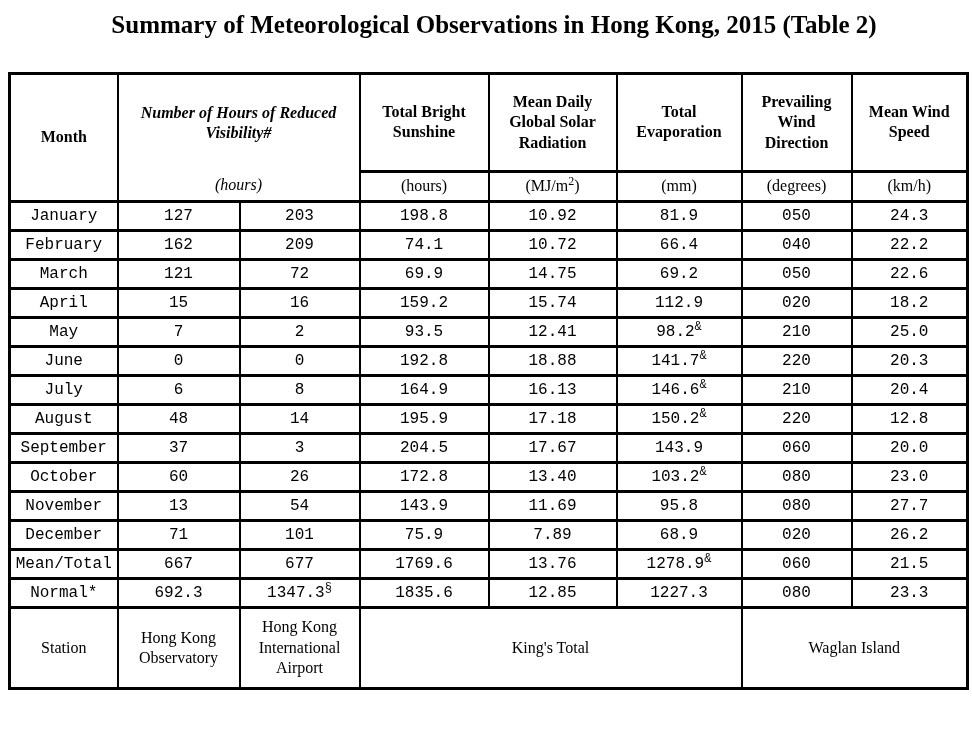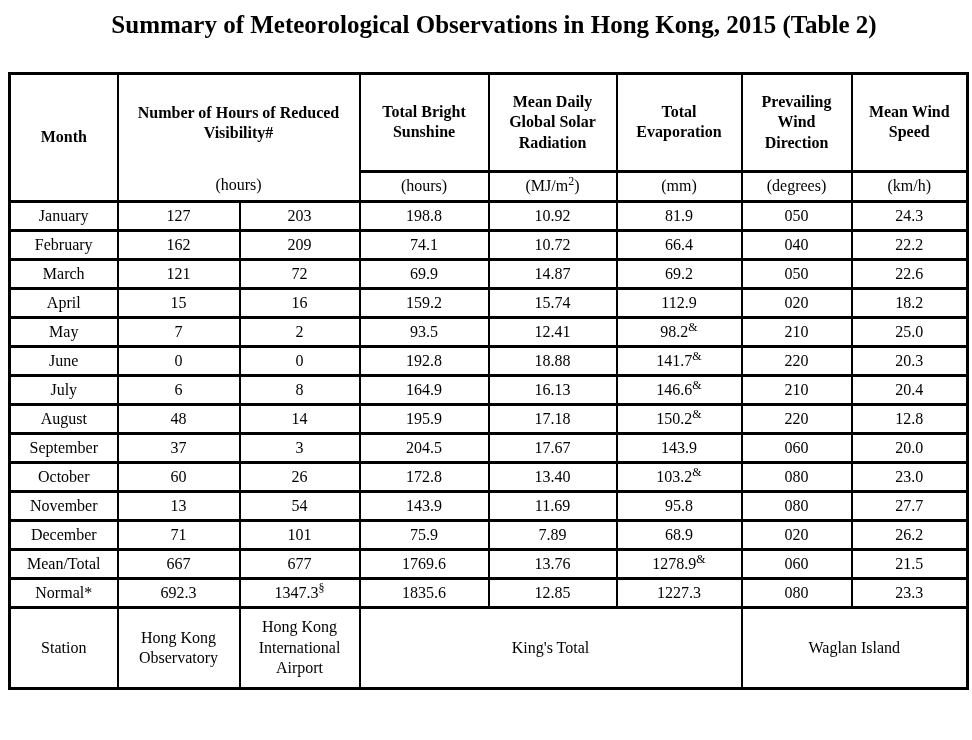--- a/index.html
+++ b/index.html
@@ -49,26 +49,27 @@
     font-size: 16px;
     line-height: 1.28;
     overflow: hidden;
   }
   thead th.name-cell {
     font-weight: bold;
   }
   thead tr.name-row { height: 93px; }
   thead tr.units-row { height: 29px; }
   thead tr.units-row th { font-weight: normal; }
-  tbody tr { height: 29px; }
+  tbody tr { height: 29px; font-family: Liberation Mono, monospace; }
   tr.station-row { height: 81px; }
   tr.station-row td { font-weight: normal; }
   th.vis-split {
     padding: 0;
     vertical-align: top;
+    font-style: italic;
   }
   .vis-flex {
     display: flex;
     flex-direction: column;
     height: 125px;
   }
   .vis-flex .vis-name {
     flex: 1;
     display: flex;
     align-items: center;
@@ -154,21 +155,21 @@
           <td>10.72</td>
           <td>66.4</td>
           <td>040</td>
           <td>22.2</td>
         </tr>
         <tr>
           <td>March</td>
           <td>121</td>
           <td>72</td>
           <td>69.9</td>
-          <td>14.87</td>
+          <td>14.75</td>
           <td>69.2</td>
           <td>050</td>
           <td>22.6</td>
         </tr>
         <tr>
           <td>April</td>
           <td>15</td>
           <td>16</td>
           <td>159.2</td>
           <td>15.74</td>

